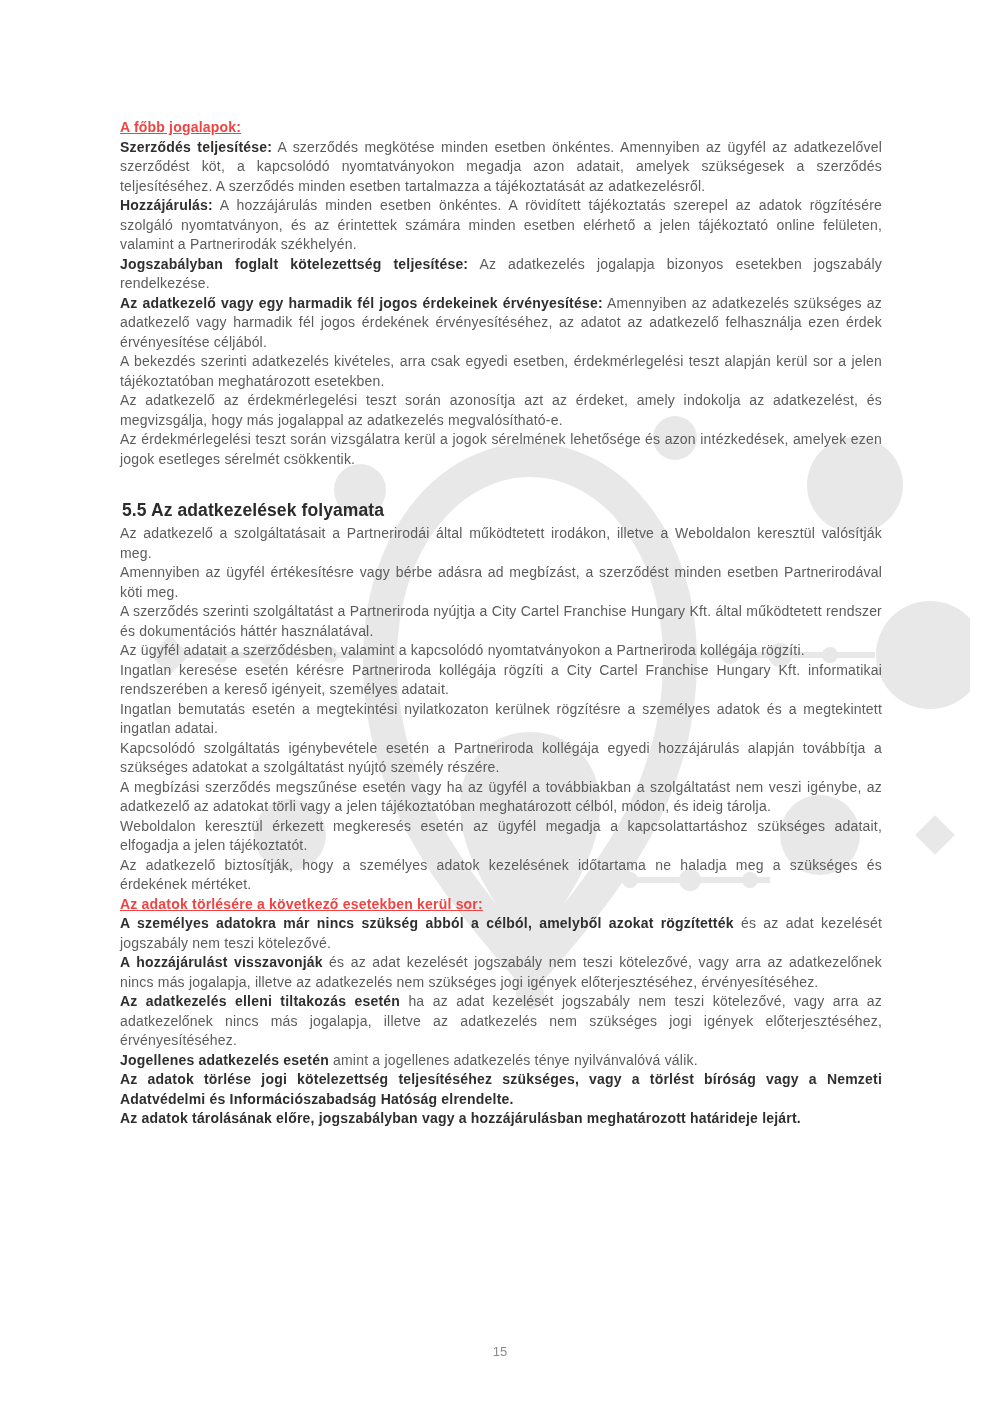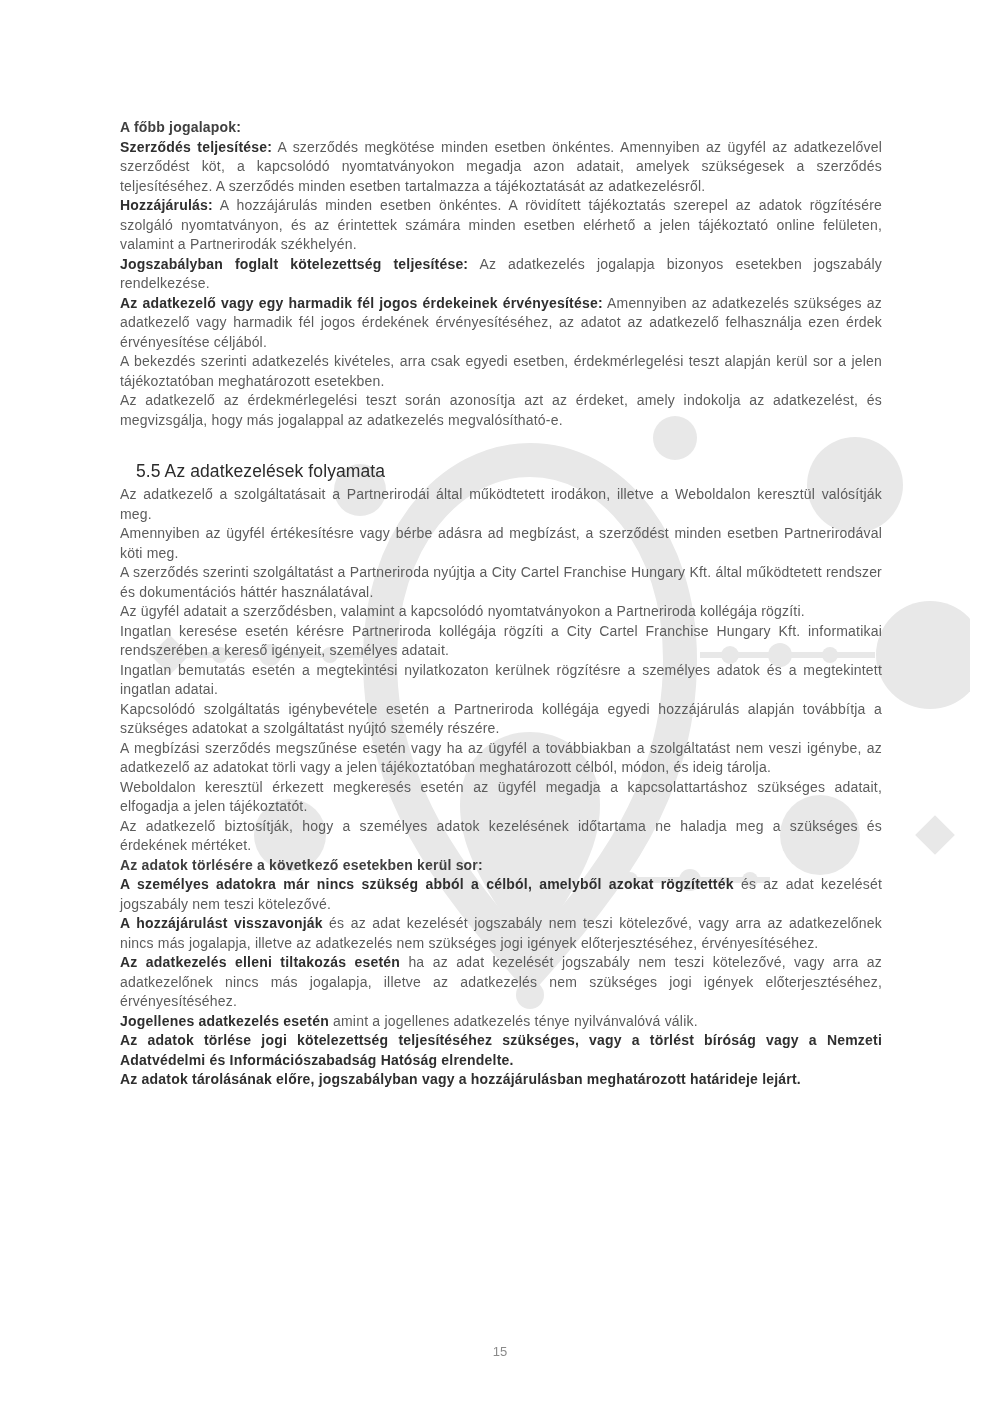--- a/index.html
+++ b/index.html
@@ -28,28 +28,29 @@
     font-size: 14px;
     line-height: 19.5px;
     letter-spacing: 0.2px;
     color: #5c5c5c;
     text-align: justify;
   }
   .doc p { margin: 0; }
   .doc b, .doc .bold-full { font-weight: bold; color: #2f2f2f; }
   .subhead {
     font-weight: bold;
-    color: #404040;
+    color: #ef4444;
+    text-decoration: underline;
   }
   h2 {
     font-size: 17.5px;
     line-height: 22px;
-    font-weight: normal;
+    font-weight: bold;
     color: #2b2b2b;
-    margin: 30px 0 3px 16px;
+    margin: 30px 0 3px 2px;
     letter-spacing: 0.1px;
     text-align: left;
   }
   .page-number {
     position: absolute;
     top: 1312px;
     left: 0;
     width: 100%;
     text-align: center;
     font-size: 13px;
@@ -99,20 +100,21 @@
 <div class="doc">
 
   <section>
     <p class="subhead">A főbb jogalapok:</p>
     <p><b>Szerződés teljesítése:</b><span> A szerződés megkötése minden esetben önkéntes. Amennyiben az ügyfél az adatkezelővel szerződést köt, a kapcsolódó nyomtatványokon megadja azon adatait, amelyek szükségesek a szerződés teljesítéséhez. A szerződés minden esetben tartalmazza a tájékoztatását az adatkezelésről.</span></p>
     <p><b>Hozzájárulás:</b><span> A hozzájárulás minden esetben önkéntes.  A rövidített tájékoztatás szerepel az adatok rögzítésére szolgáló nyomtatványon, és az érintettek számára minden esetben elérhető a jelen tájékoztató online felületen, valamint a Partnerirodák székhelyén.</span></p>
     <p><b>Jogszabályban foglalt kötelezettség teljesítése:</b><span> Az adatkezelés jogalapja bizonyos esetekben jogszabály rendelkezése.</span></p>
     <p><b>Az adatkezelő vagy egy harmadik fél jogos érdekeinek érvényesítése:</b><span> Amennyiben az adatkezelés szükséges az adatkezelő vagy harmadik fél jogos érdekének érvényesítéséhez, az adatot az adatkezelő felhasználja ezen érdek érvényesítése céljából.</span></p>
     <p>A bekezdés szerinti adatkezelés kivételes, arra csak egyedi esetben, érdekmérlegelési teszt alapján kerül sor a jelen tájékoztatóban meghatározott esetekben.</p>
     <p>Az adatkezelő az érdekmérlegelési teszt során azonosítja azt az érdeket, amely indokolja az adatkezelést, és megvizsgálja, hogy más jogalappal az adatkezelés megvalósítható-e.</p>
+    <p>Az érdekmérlegelési teszt során vizsgálatra kerül a jogok sérelmének lehetősége és azon intézkedések, amelyek ezen jogok esetleges sérelmét csökkentik.</p>
   </section>
 
   <section>
     <h2>5.5 Az adatkezelések folyamata</h2>
     <p>Az adatkezelő a szolgáltatásait a Partnerirodái által működtetett irodákon, illetve a Weboldalon keresztül valósítják meg.</p>
     <p>Amennyiben az ügyfél értékesítésre vagy bérbe adásra ad megbízást, a szerződést minden esetben Partnerirodával köti meg.</p>
     <p>A szerződés szerinti szolgáltatást a Partneriroda nyújtja a City Cartel Franchise Hungary Kft. által működtetett rendszer és dokumentációs háttér használatával.</p>
     <p>Az ügyfél adatait a szerződésben, valamint a kapcsolódó nyomtatványokon a Partneriroda kollégája rögzíti.</p>
     <p>Ingatlan keresése esetén kérésre Partneriroda kollégája rögzíti a City Cartel Franchise Hungary Kft. informatikai rendszerében a kereső igényeit, személyes adatait.</p>
     <p>Ingatlan bemutatás esetén a megtekintési nyilatkozaton kerülnek rögzítésre a személyes adatok és a megtekintett ingatlan adatai.</p>

